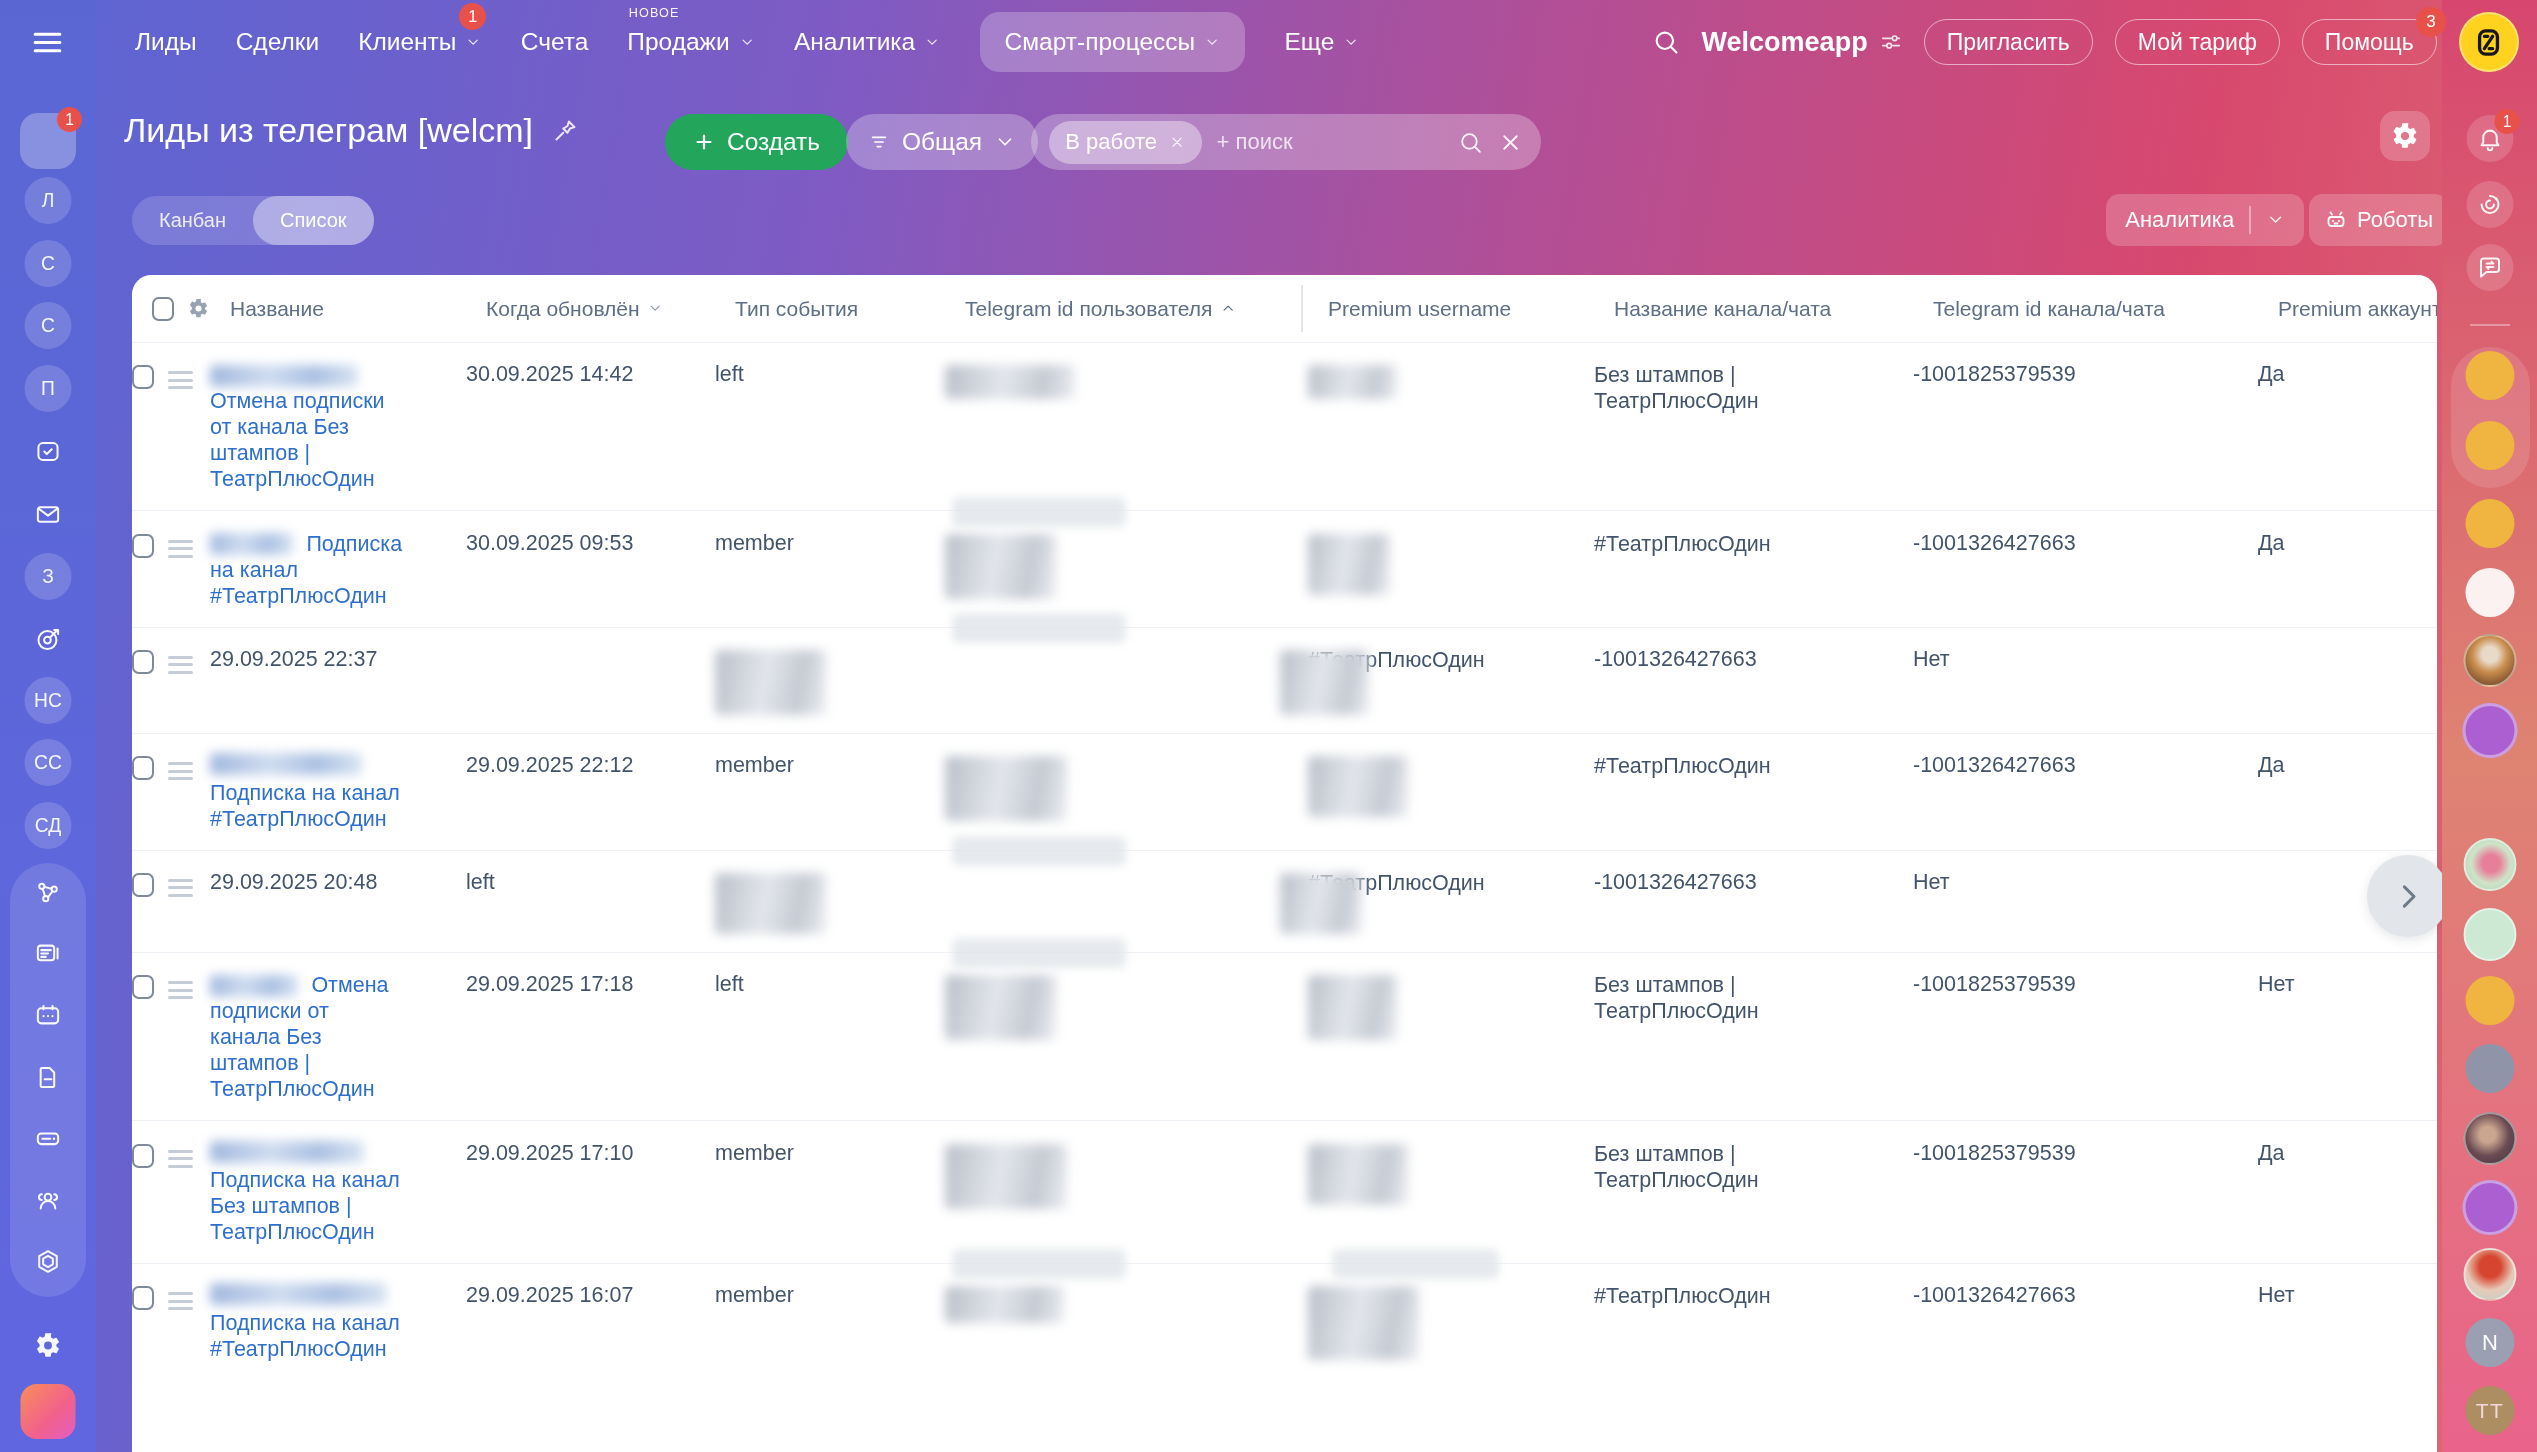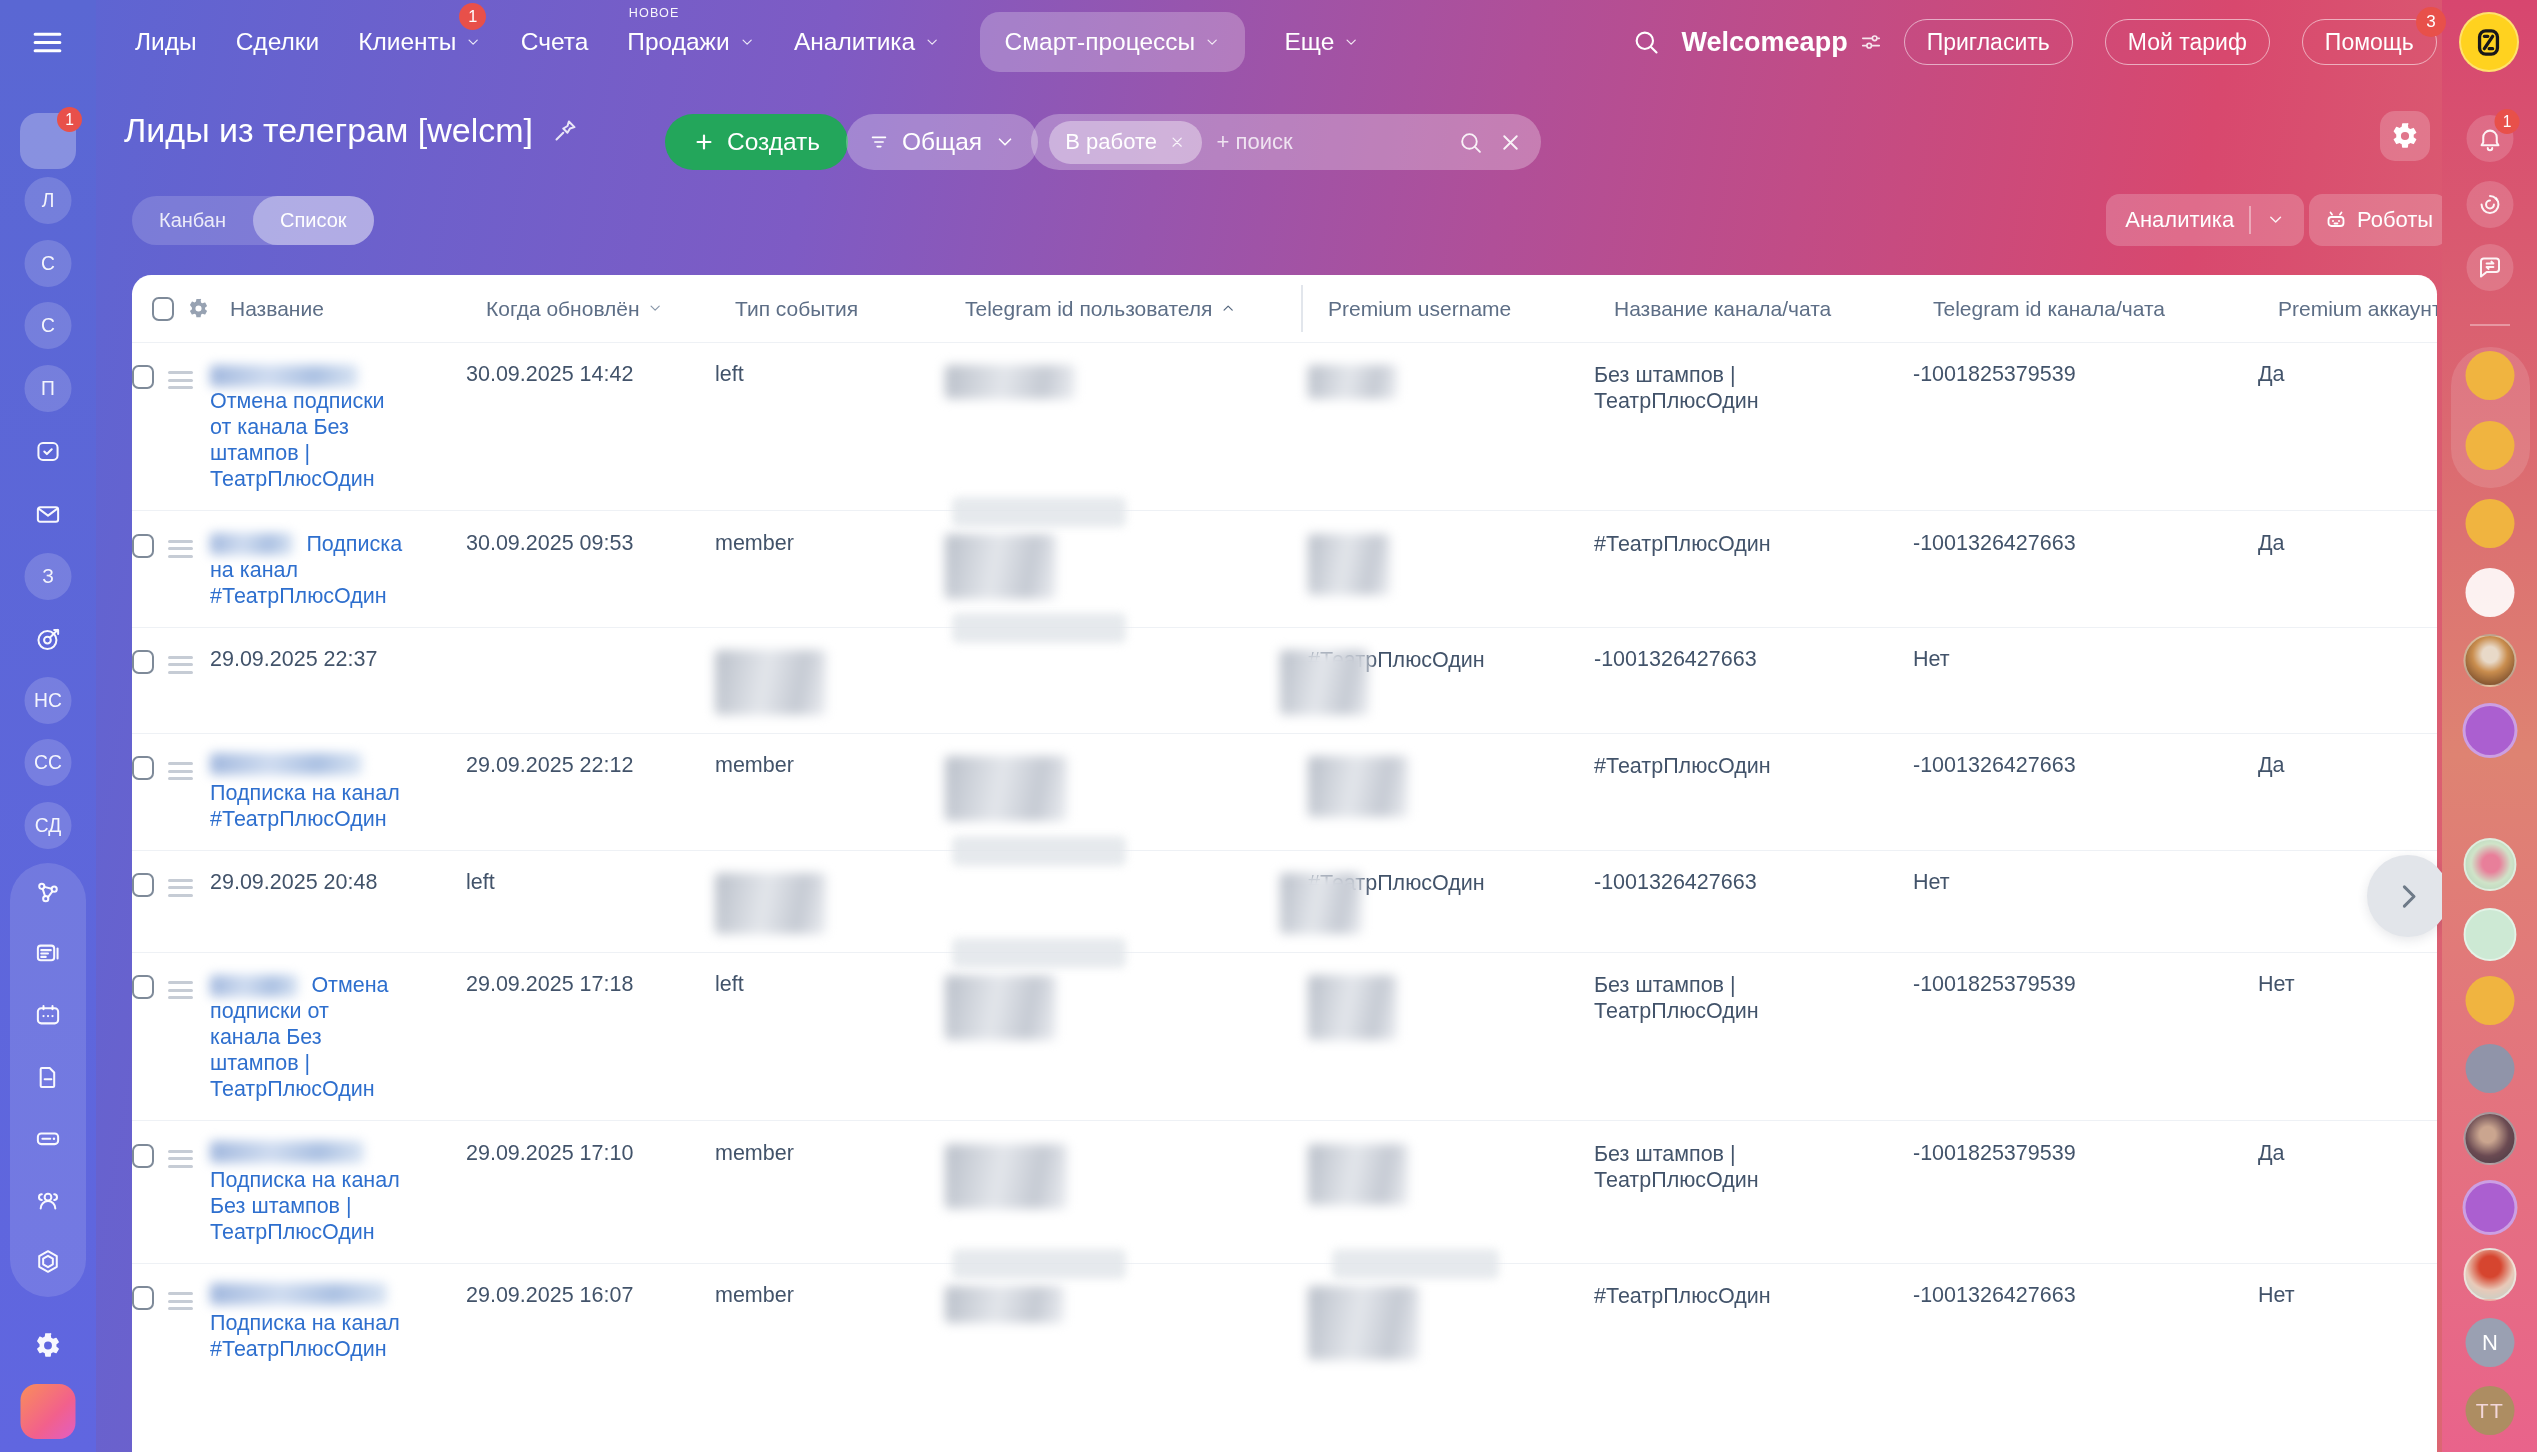--- a/index.html
+++ b/index.html
@@ -446,21 +446,21 @@
     <div class="account">
       <span>Welcomeapp</span>
       <span id="slidersIcon">
           <svg class="ic " viewBox="0 0 24 24" aria-hidden="true">
             <path d="M3 8h10M19.5 8H21M3 16h4M13.5 16H21"></path>
             <circle cx="16" cy="8" r="2.5"></circle>
             <circle cx="10" cy="16" r="2.5"></circle>
           </svg>
         </span>
     </div>
-    <span id="topButtons" style="display: flex; gap: 32px;">
+    <span id="topButtons" style="display: flex; gap: 22px;">
         <button class="outline-btn">
           <span>Пригласить</span>
         </button>
         <button class="outline-btn">
           <span>Мой тариф</span>
         </button>
         <button class="outline-btn">
           <span>Помощь</span>
           <span class="help-badge">3</span>
         </button>

